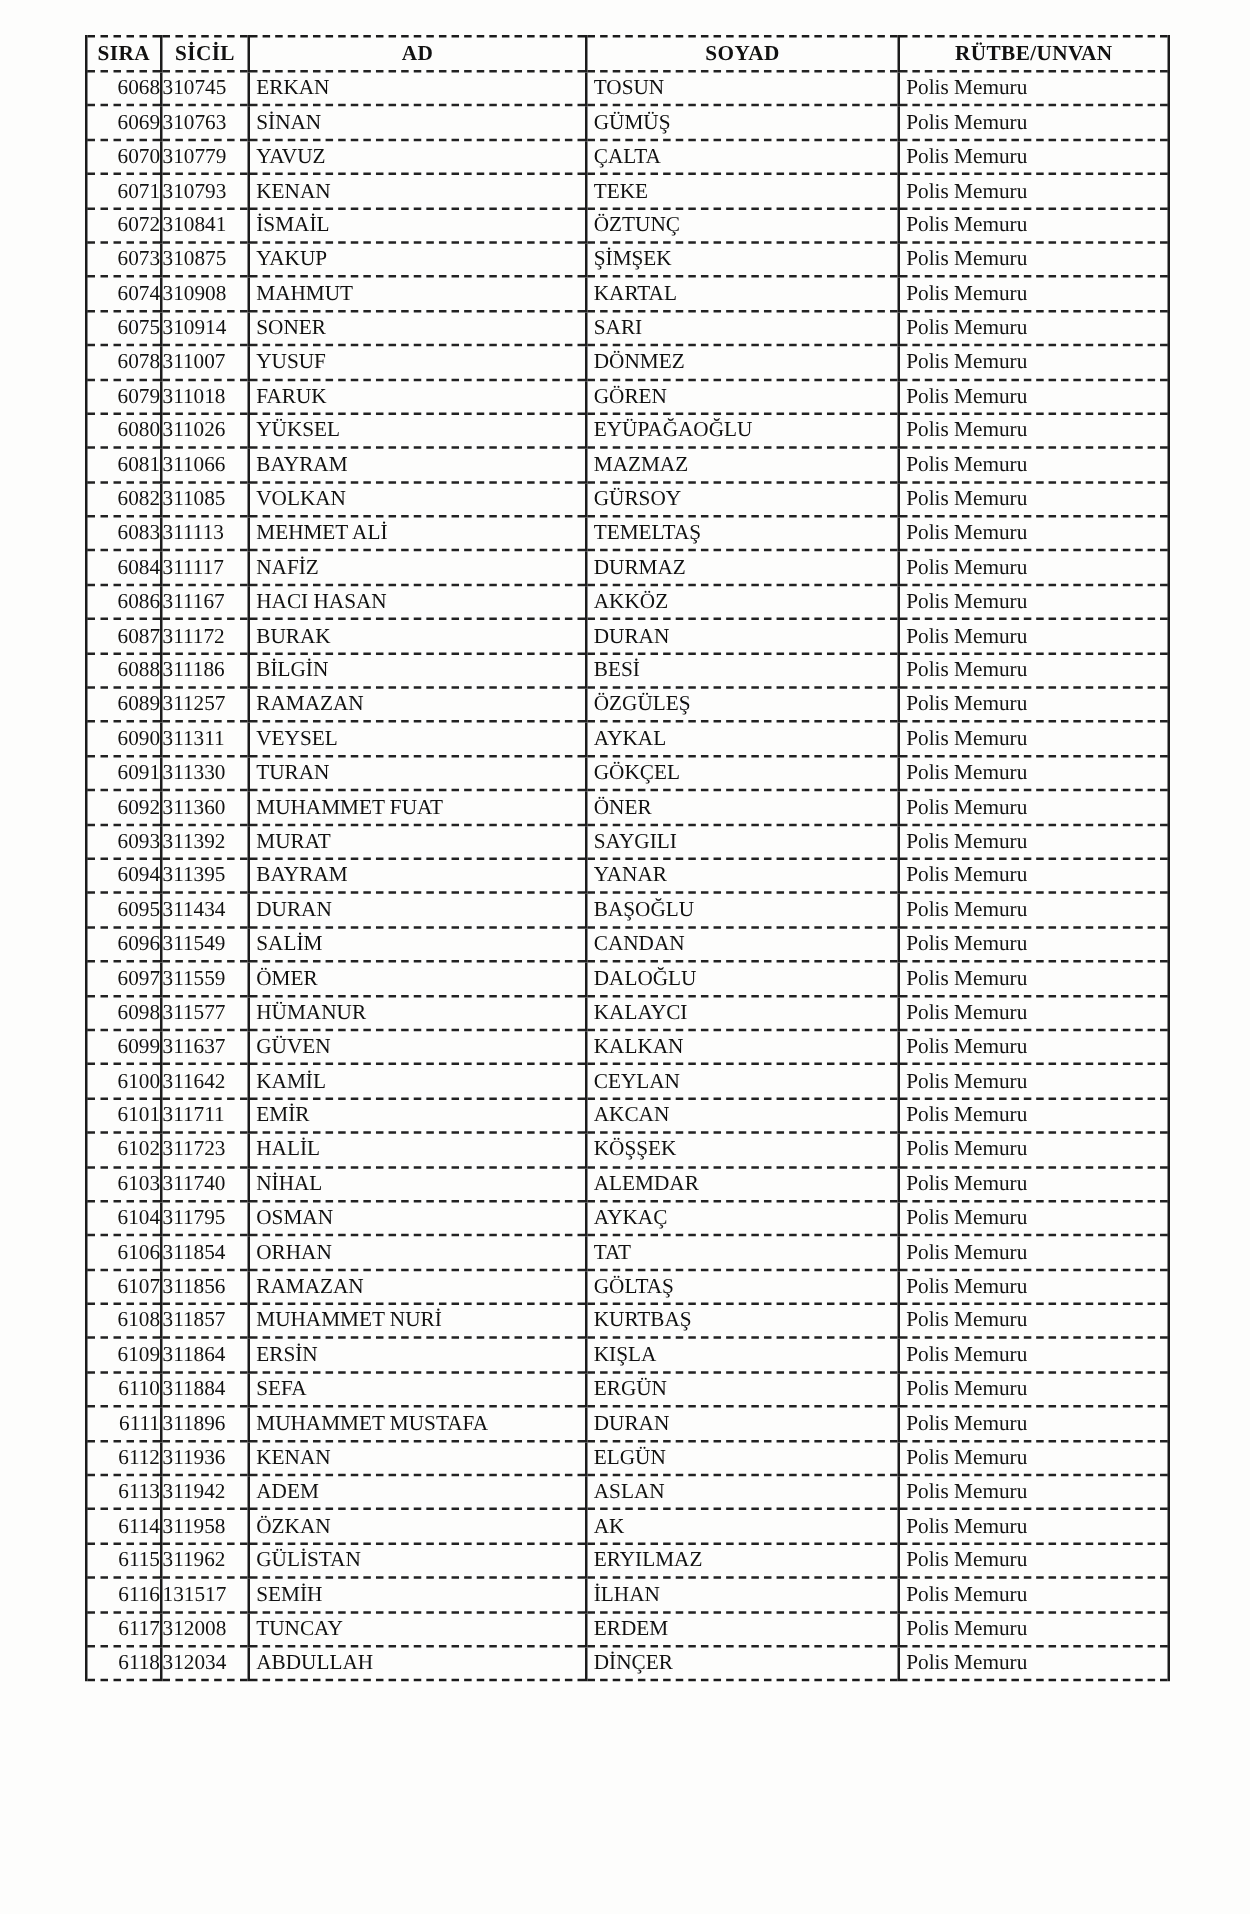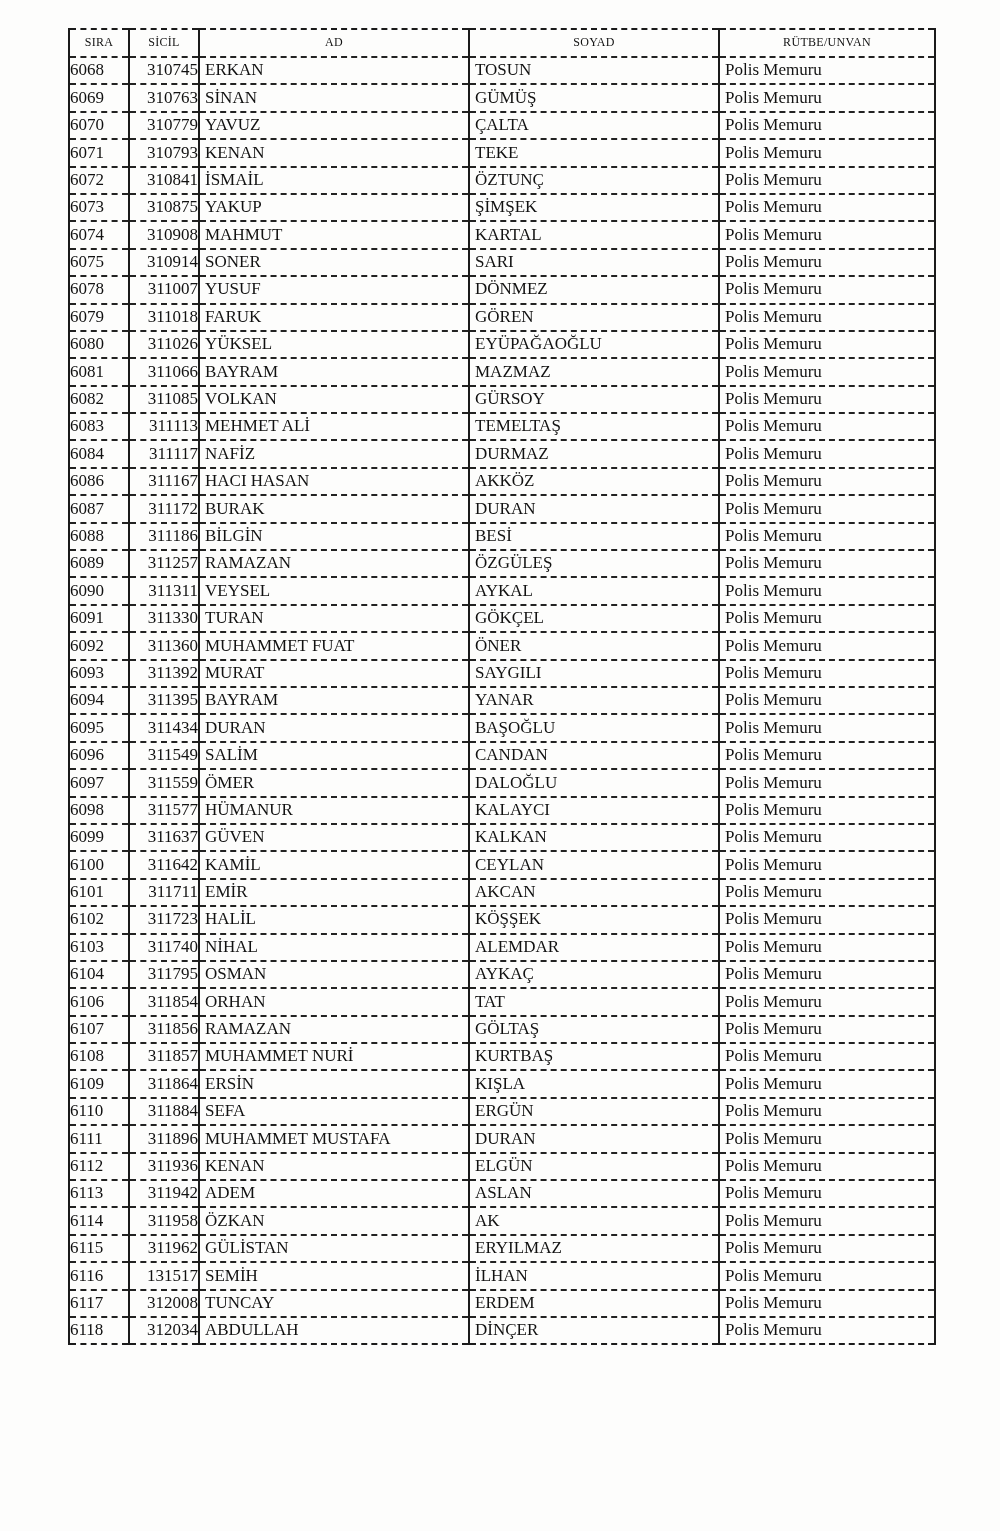--- a/index.html
+++ b/index.html
@@ -43,29 +43,29 @@
     line-height: 1.1;
     white-space: nowrap;
     overflow: hidden;
     padding: 0;
     vertical-align: middle;
   }
   th:first-child, td:first-child { border-left: none; }
 
   thead th {
     height: 26px;
-    font-weight: normal;
+    font-weight: bold;
     text-align: center;
-    font-size: 12px;
+    font-size: 17px;
     letter-spacing: 0.3px;
     border-top: none;
   }
   tbody td { height: 25.4px; }
-  tbody td.col0 { text-align: left; }
-  tbody td.col1 { text-align: right; }
+  tbody td.col0 { text-align: right; }
+  tbody td.col1 { text-align: left; }
   tbody td.col2, tbody td.col3, tbody td.col4 {
     text-align: left;
     padding-left: 5px;
   }
 </style>
 </head>
 <body>
 
 <div class="page">
   <table class="roster">

